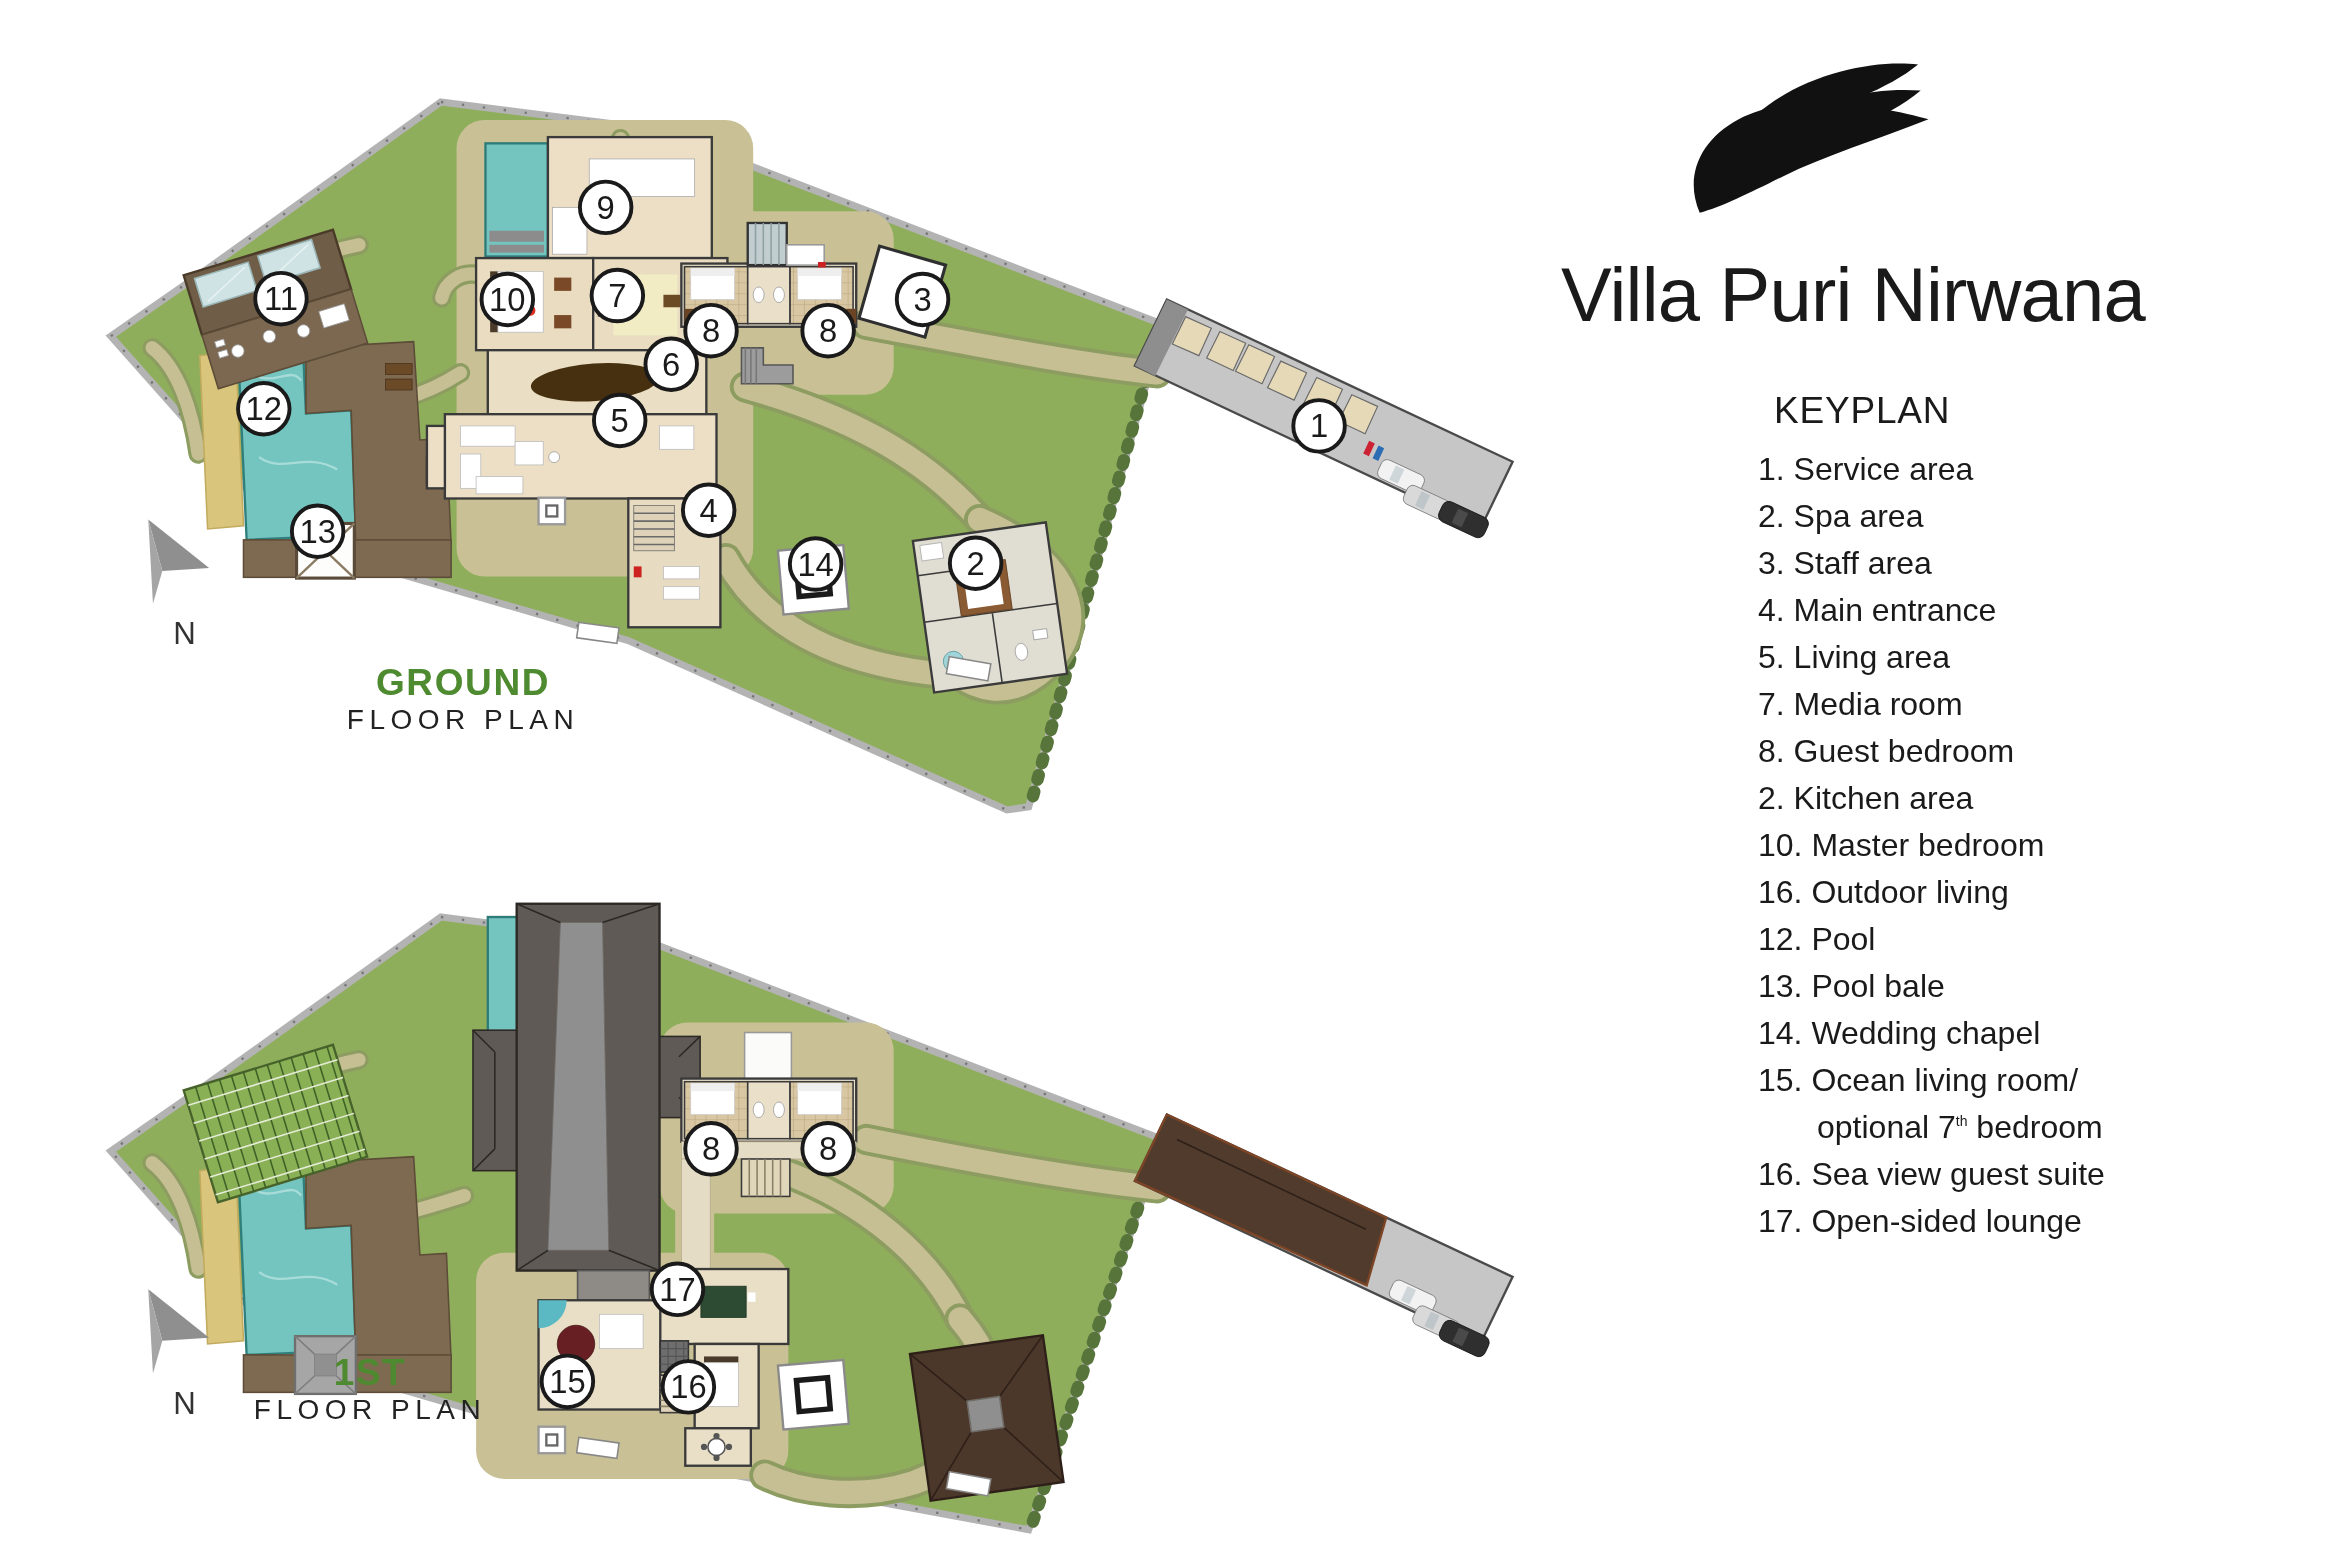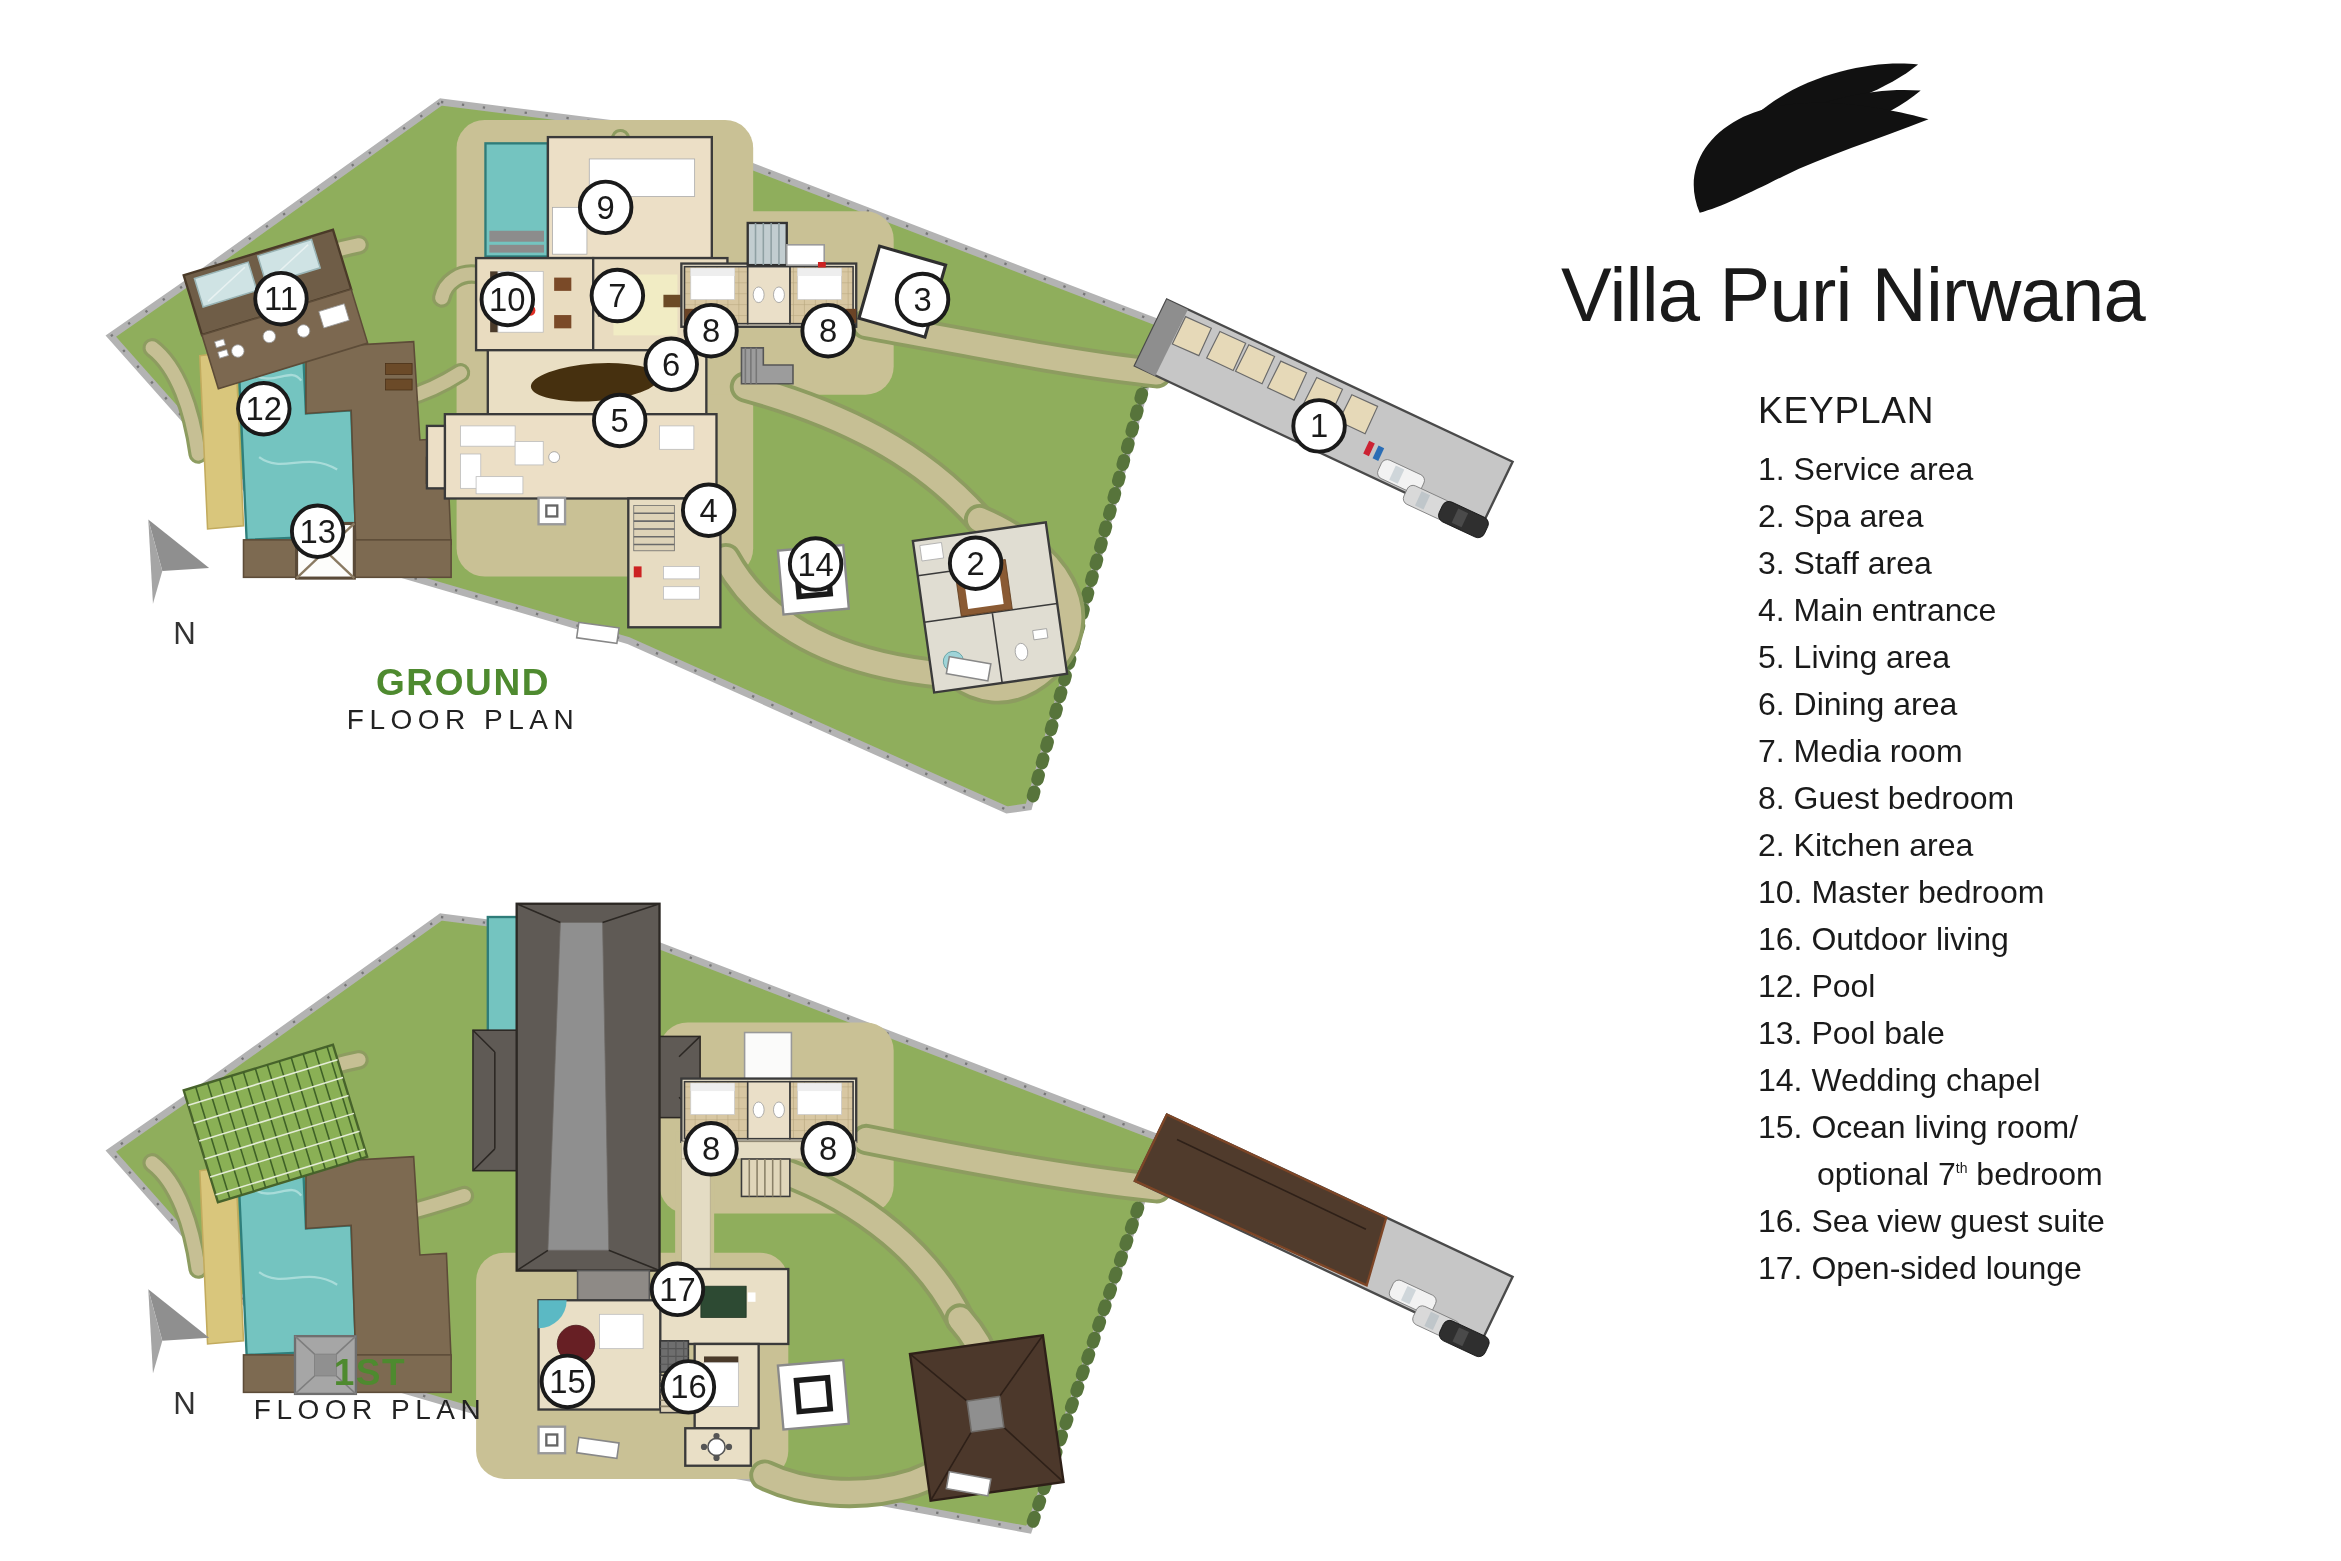--- a/index.html
+++ b/index.html
@@ -2,21 +2,21 @@
 <html style="font-size:12.5px"><head>
 <meta charset="utf-8">
 <style>
   html,body{margin:0;padding:0;background:#fff;}
   .page{position:relative;width:2342px;height:1561px;background:#ffffff;overflow:hidden;
         font-family:"Liberation Sans",sans-serif;color:#1a1a1a;}
   .plan-svg{position:absolute;display:block;}
   .brand-title{position:absolute;left:1561px;top:251px;width:718px;
                font-size:76px;font-weight:400;letter-spacing:-0.8px;white-space:nowrap;}
   .keyplan{position:absolute;left:1758px;top:390px;width:507px;}
-  .keyplan h2{margin:0 0 14px 0;font-size:37px;font-weight:400;letter-spacing:0.8px;}
+  .keyplan h2{margin:0 0 14px 16px;font-size:37px;font-weight:400;letter-spacing:0.8px;}
   .keyplan .kp-item{font-size:32px;line-height:47px;font-weight:400;}
   .keyplan .kp-item .wrap2{display:block;padding-left:59px;}
   .keyplan sup{font-size:14px;vertical-align:super;line-height:0;}
   .floor-label{position:absolute;transform:translateX(-50%);text-align:center;white-space:nowrap;}
   .floor-label .big{font-size:37px;font-weight:bold;letter-spacing:1.6px;color:var(--accent,#4e8a2f);}
   .floor-label .sub{font-size:28px;font-weight:400;letter-spacing:5.5px;color:#222;}
   .pathO{fill:none;stroke:#8d9c60;stroke-width:40;stroke-linecap:round;}
   .pathI{fill:none;stroke:#c6bf94;stroke-width:30;stroke-linecap:round;}
   .pathOs{fill:none;stroke:#8d9c60;stroke-width:25;stroke-linecap:round;}
   .pathIs{fill:none;stroke:#c6bf94;stroke-width:17;stroke-linecap:round;}
@@ -493,21 +493,20 @@
   <div class="brand-title">Villa Puri Nirwana</div>
 
   <div class="keyplan">
     <h2>KEYPLAN</h2>
     <div id="keyplan-list">
         <div class="kp-item">1. Service area</div>
         <div class="kp-item">2. Spa area</div>
         <div class="kp-item">3. Staff area</div>
         <div class="kp-item">4. Main entrance</div>
         <div class="kp-item">5. Living area</div>
-        <div class="kp-item">6. Dining area</div>
         <div class="kp-item">7. Media room</div>
         <div class="kp-item">8. Guest bedroom</div>
         <div class="kp-item">2. Kitchen area</div>
         <div class="kp-item">10. Master bedroom</div>
         <div class="kp-item">16. Outdoor living</div>
         <div class="kp-item">12. Pool</div>
         <div class="kp-item">13. Pool bale</div>
         <div class="kp-item">14. Wedding chapel</div>
         <div class="kp-item">15. Ocean living room/<span class="wrap2">optional 7<sup>th</sup> bedroom</span></div>
         <div class="kp-item">16. Sea view guest suite</div>

